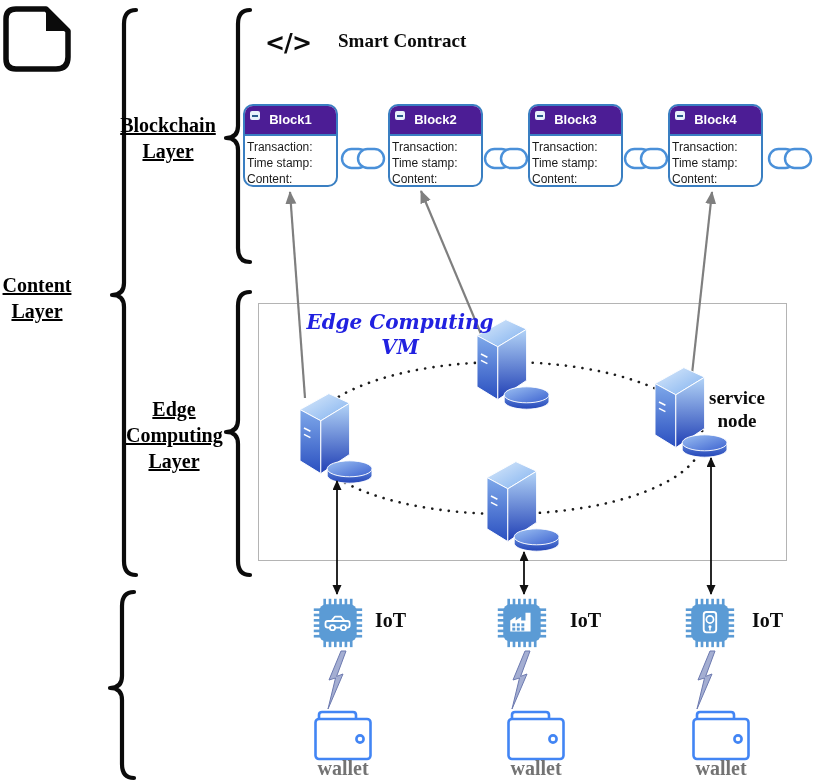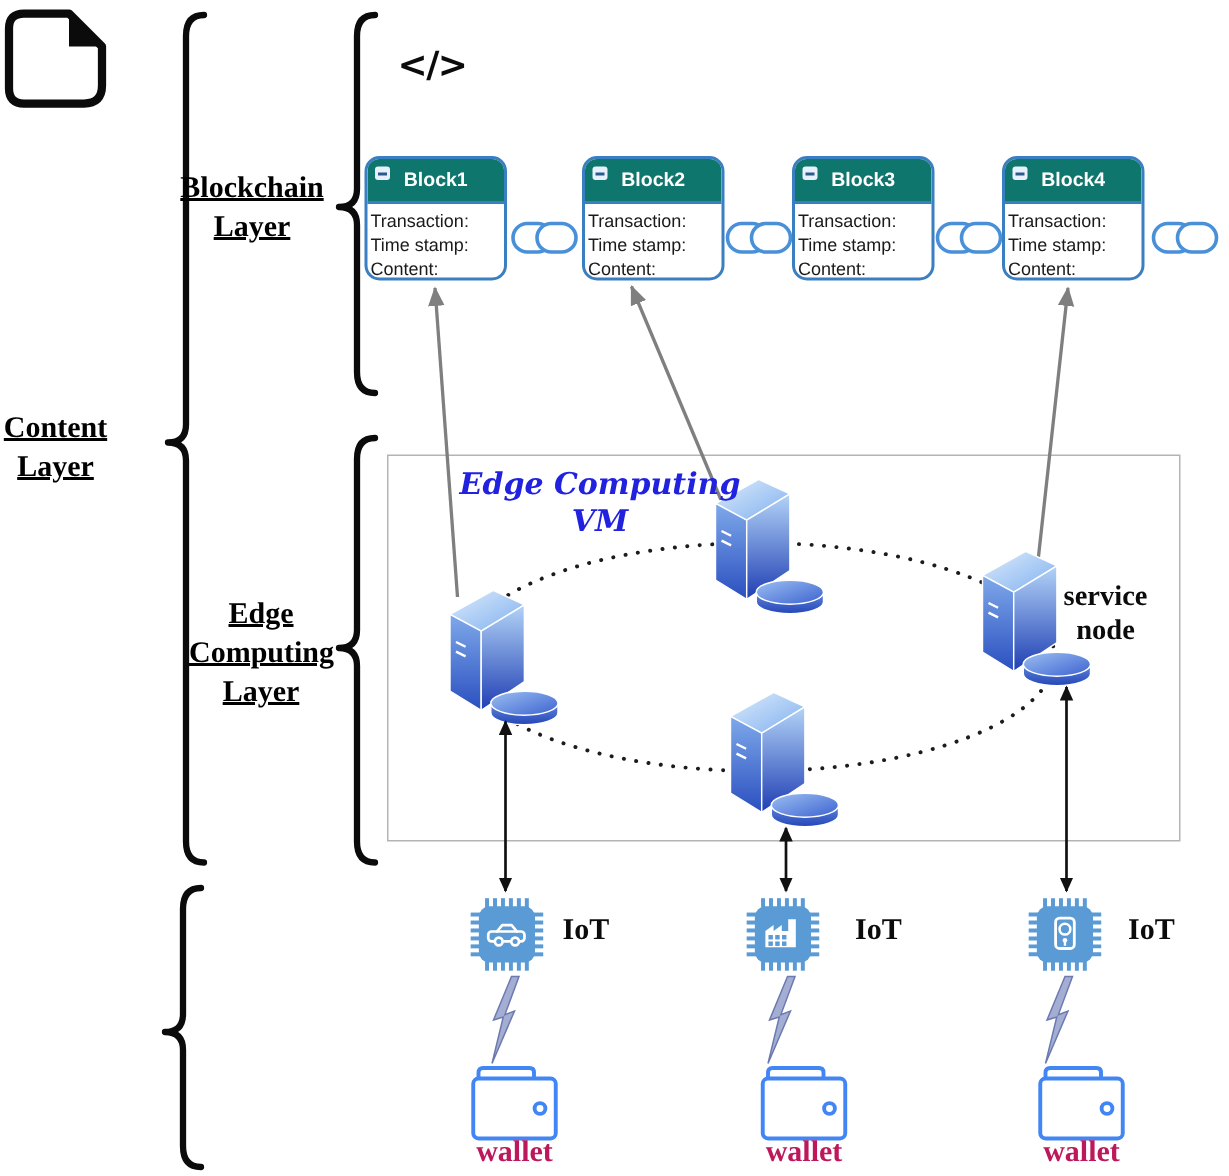--- a/index.html
+++ b/index.html
@@ -14,40 +14,40 @@
   #lbl-edge{left:126px;top:396px;width:96px;}
   #lbl-client{left:0px;top:664px;width:72px;}
   
   .sc-glyph{position:absolute;left:252px;top:29px;width:72px;text-align:center;
             font-family:"DejaVu Sans",sans-serif;font-weight:700;font-size:24px;
             letter-spacing:-1px;color:#0b0b0b;}
   .sc-label{position:absolute;left:338px;top:30px;font-size:19px;font-weight:700;color:#0b0b0b;}
   
   .block{position:absolute;top:104px;width:95px;height:83px;background:#fff;
          border:2px solid #3a7fc2;border-radius:10px;box-sizing:border-box;overflow:hidden;}
-  .bhead{position:relative;height:28px;background:#0f766e;border-bottom:2px solid #3a7fc2;
+  .bhead{position:relative;height:28px;background:#4c1d95;border-bottom:2px solid #3a7fc2;
          color:#fff;font-family:"Liberation Sans",sans-serif;font-weight:700;font-size:13px;
          text-align:center;line-height:27px;}
   .minus{position:absolute;left:5px;top:5px;width:10px;height:9px;background:#e8f1fa;border-radius:2px;}
   .minus::after{content:"";display:block;margin:3.5px 2px 0 2px;height:2px;background:#2a5a8c;}
   .bbody{padding:3px 0 0 2px;font-family:"Liberation Sans",sans-serif;font-size:12px;
          line-height:16px;color:#1a1a1a;}
   
   .edgebox{position:absolute;left:258px;top:303px;width:527px;height:256px;
            border:1px solid #b4b4b4;background:#fff;}
   .vm-label{position:absolute;left:300px;top:310px;width:200px;text-align:center;
             font-family:"DejaVu Serif",serif;font-weight:700;font-style:italic;
             font-size:20px;line-height:25px;color:#2121e0;}
   .sn-label{position:absolute;left:702px;top:386px;width:70px;text-align:center;
             font-size:19px;line-height:23px;font-weight:700;color:#0b0b0b;}
   
   .iot-label{position:absolute;top:609px;font-size:20px;font-weight:700;color:#0b0b0b;}
   #iot1{left:375px;} #iot2{left:570px;} #iot3{left:752px;}
   .wallet-label{position:absolute;top:757px;width:70px;text-align:center;
-                font-size:20px;font-weight:700;color:#be185d;}
+                font-size:20px;font-weight:700;color:#737373;}
   #wl1{left:308px;} #wl2{left:501px;} #wl3{left:686px;}
 </style>
 </head>
 <body>
 
 <div id="stage">
 
   <div class="edgebox"></div>
 
   <div class="block" style="left:243px">
@@ -265,20 +265,21 @@
     <use href="#walletIcon" x="315" y="708"></use>
     <use href="#walletIcon" x="508" y="708"></use>
     <use href="#walletIcon" x="693" y="708"></use>
   </svg>
 
   <div class="lbl" id="lbl-service">Content Layer</div>
   <div class="lbl" id="lbl-edge">Edge Computing Layer</div>
   <div class="lbl" id="lbl-blockchain">Blockchain Layer</div>
 
   <div class="sc-glyph">&lt;/&gt;</div>
+  <div class="sc-label">Smart Contract</div>
 
   <div class="vm-label">Edge Computing VM</div>
   <div class="sn-label">service node</div>
 
   <div class="iot-label" id="iot1">IoT</div>
   <div class="iot-label" id="iot2">IoT</div>
   <div class="iot-label" id="iot3">IoT</div>
 
   <div class="wallet-label" id="wl1">wallet</div>
   <div class="wallet-label" id="wl2">wallet</div>

